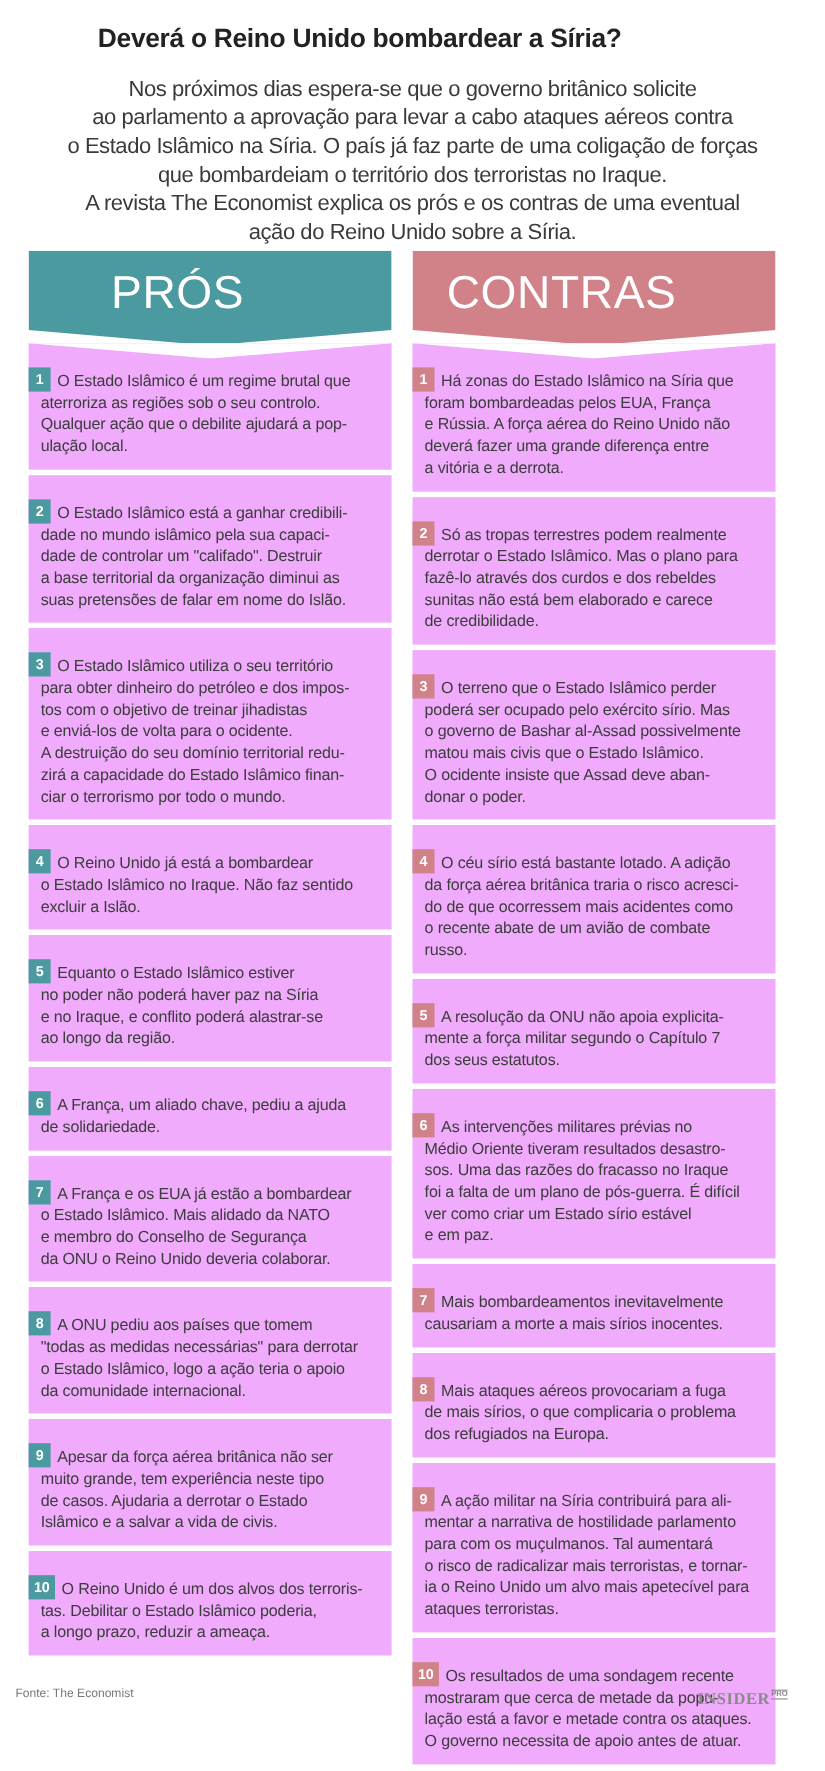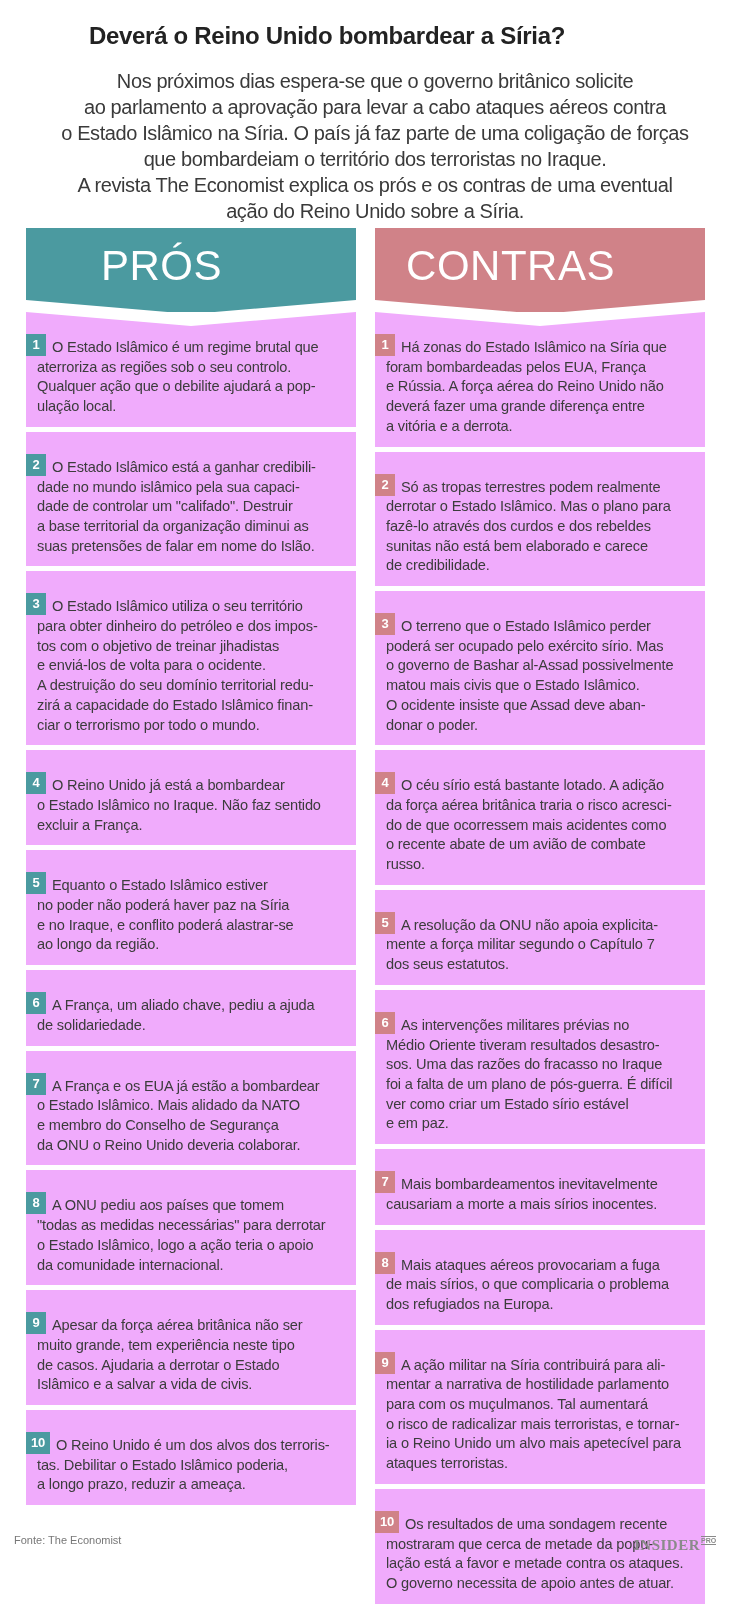--- a/index.html
+++ b/index.html
@@ -87,21 +87,21 @@
           <div>e enviá-los de volta para o ocidente.</div>
           <div>A destruição do seu domínio territorial redu-</div>
           <div>zirá a capacidade do Estado Islâmico finan-</div>
           <div>ciar o terrorismo por todo o mundo.</div>
         </div>
       </div>
       <div class="card">
         <div class="text">
           <div><span class="badge">4</span><span>O Reino Unido já está a bombardear</span></div>
           <div>o Estado Islâmico no Iraque. Não faz sentido</div>
-          <div>excluir a França.</div>
+          <div>excluir a Islão.</div>
         </div>
       </div>
       <div class="card">
         <div class="text">
           <div><span class="badge">5</span><span>Equanto o Estado Islâmico estiver</span></div>
           <div>no poder não poderá haver paz na Síria</div>
           <div>e no Iraque, e conflito poderá alastrar-se</div>
           <div>ao longo da região.</div>
         </div>
       </div>

